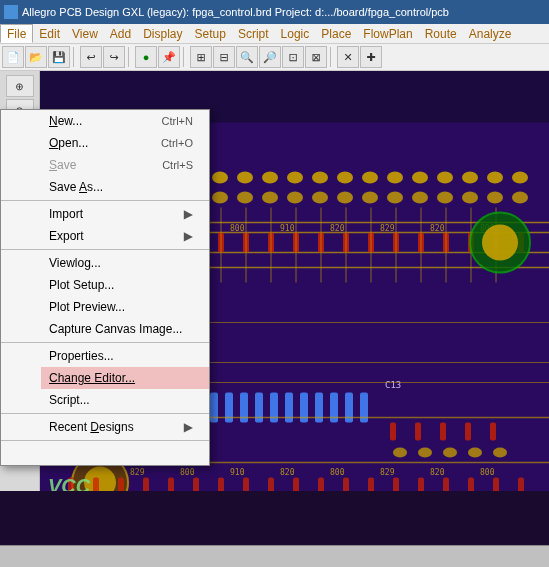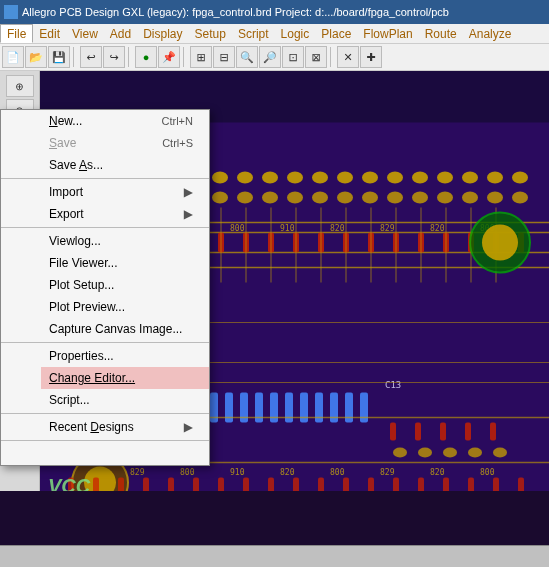--- a/index.html
+++ b/index.html
@@ -499,20 +499,24 @@
     </svg>
   </div>
 
   <div class="dropdown-menu">
 
     <div class="dropdown-item">
       <span><span class="underline">N</span>ew...</span>
       <span class="shortcut">Ctrl+N</span>
     </div>
 
+    <div class="dropdown-item">
+      <span><span class="underline">O</span>pen...</span>
+      <span class="shortcut">Ctrl+O</span>
+    </div>
 
     <div class="dropdown-item disabled">
       <span><span class="underline">S</span>ave</span>
       <span class="shortcut">Ctrl+S</span>
     </div>
 
     <div class="dropdown-item">
       <span>Save <span class="underline">A</span>s...</span>
     </div>
 
@@ -527,23 +531,20 @@
       <span>Export</span>
       <span class="arrow">▶</span>
     </div>
 
     <div class="dropdown-sep"></div>
 
     <div class="dropdown-item">
       <span>Viewlog...</span>
     </div>
 
-    <div class="dropdown-item">
-      <span>File Viewer...</span>
-    </div>
 
     <div class="dropdown-item">
       <span>Plot Setup...</span>
     </div>
 
     <div class="dropdown-item">
       <span>Plot Preview...</span>
     </div>
 
 

